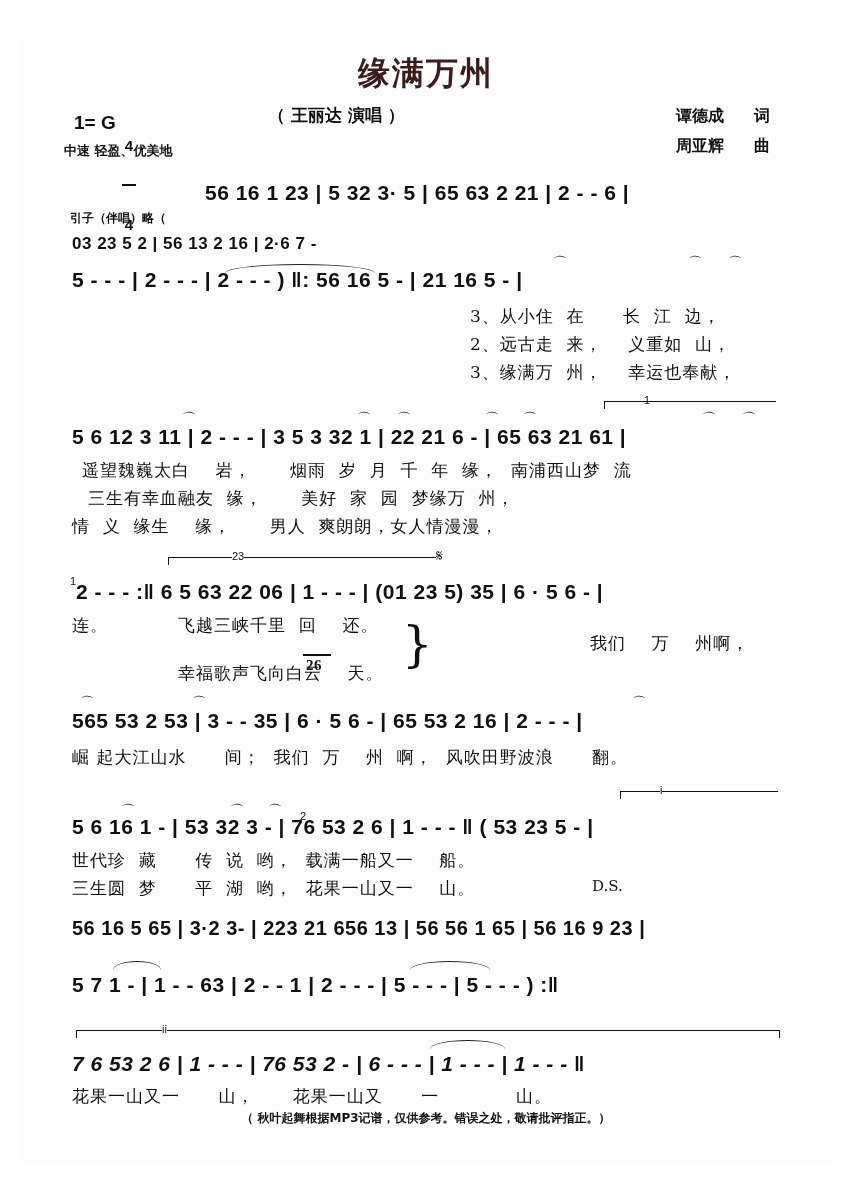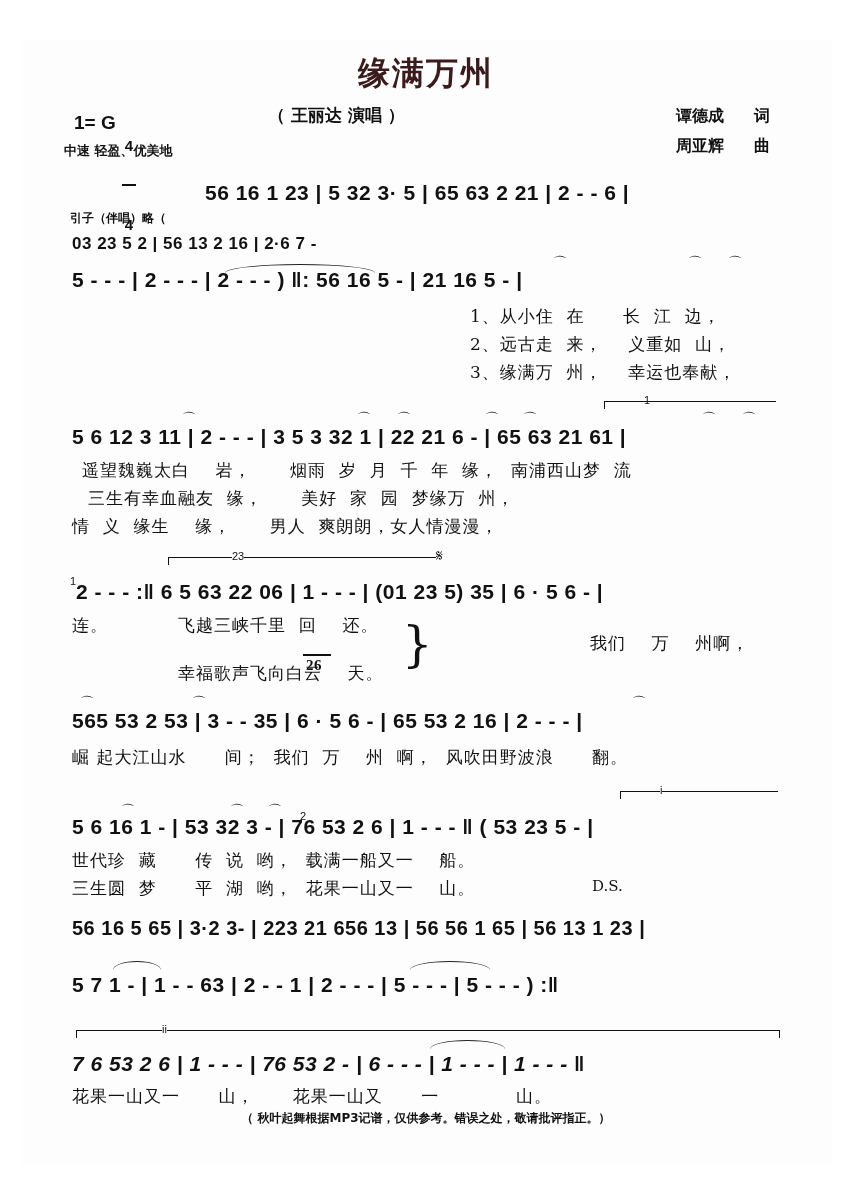--- a/index.html
+++ b/index.html
@@ -45,21 +45,21 @@
 
 <div class="abs intro-label">引子（伴唱）略（</div>
 <div class="abs notes" style="left:205px; top:181px;">56 16 1 23 | 5 32 3· 5 | 65 63 2 21 | 2 - - 6 |</div>
 
 <div class="abs notes" style="left:72px; top:234px; font-size:17px;">03 23 5 2 | 56 13 2 16 | 2·6 7 -</div>
 <div class="slur" style="left:225px; top:264px; width:150px;"></div>
 <div class="abs notes" style="left:72px; top:268px;">5 - - - | 2 - - - | 2 - - - ) ‖: 56 16 5 - | 21 16 5 - |</div>
 <div class="hat" style="left:553px; top:254px;">⌒</div>
 <div class="hat" style="left:688px; top:254px;">⌒</div>
 <div class="hat" style="left:728px; top:254px;">⌒</div>
-<div class="abs lyr" style="left:470px; top:305px;">1、从小住  在      长  江  边，</div>
+<div class="abs lyr" style="left:470px; top:305px;">3、从小住  在      长  江  边，</div>
 <div class="abs lyr" style="left:470px; top:333px;">2、远古走  来，    义重如  山，</div>
 <div class="abs lyr" style="left:470px; top:361px;">3、缘满万  州，    幸运也奉献，</div>
 
 <div class="hline" style="left:604px; top:401px; width:172px;"></div>
 <div class="vline" style="left:604px; top:401px; height:8px; width:1px;"></div>
 <div class="abs small" style="left:644px; top:394px;">1</div>
 <div class="hat" style="left:182px; top:410px;">⌒</div>
 <div class="hat" style="left:357px; top:410px;">⌒</div>
 <div class="hat" style="left:397px; top:410px;">⌒</div>
 <div class="hat" style="left:485px; top:410px;">⌒</div>
@@ -96,21 +96,21 @@
 <div class="abs small" style="left:660px; top:784px; background:#fdfdfd;">i</div>
 <div class="hat" style="left:121px; top:802px;">⌒</div>
 <div class="hat" style="left:230px; top:802px;">⌒</div>
 <div class="hat" style="left:268px; top:802px;">⌒</div>
 <div class="abs small" style="left:300px; top:810px;">2</div>
 <div class="abs notes" style="left:72px; top:815px;">5 6 16 1 - | 53 32 3 - | 76 53 2 6 | 1 - - - ‖ ( 53 23 5 - |</div>
 <div class="abs lyr" style="left:72px; top:849px;">世代珍  藏      传  说  哟，  载满一船又一    船。</div>
 <div class="abs lyr" style="left:72px; top:877px;">三生圆  梦      平  湖  哟，  花果一山又一    山。</div>
 <div class="abs" style="left:592px; top:877px; font-size:15px; font-family:'DejaVu Serif', serif;">D.S.</div>
 
-<div class="abs notes" style="left:72px; top:917px; font-size:20px;">56 16 5 65 | 3·2 3- | 223 21 656 13 | 56 56 1 65 | 56 13 1 23 |</div>
+<div class="abs notes" style="left:72px; top:917px; font-size:20px;">56 16 5 65 | 3·2 3- | 223 21 656 13 | 56 56 1 65 | 56 16 9 23 |</div>
 <div class="slur" style="left:113px; top:961px; width:48px;"></div>
 <div class="slur" style="left:410px; top:961px; width:80px;"></div>
 <div class="abs notes" style="left:72px; top:973px;">5 7 1 - | 1 - - 63 | 2 - - 1 | 2 - - - | 5 - - - | 5 - - - ) :‖</div>
 
 <div class="hline" style="left:76px; top:1030px; width:704px;"></div>
 <div class="vline" style="left:76px; top:1030px; height:8px; width:1px;"></div>
 <div class="vline" style="left:779px; top:1030px; height:8px; width:1px;"></div>
 <div class="abs small" style="left:162px; top:1023px; background:#fdfdfd;">ii</div>
 <div class="slur" style="left:430px; top:1040px; width:75px;"></div>
 <div class="abs notes" style="left:72px; top:1052px;font-style:italic;">7 6 53 2 6 | 1 - - - | 76 53 2 - | 6 - - - | 1 - - - | 1 - - - ‖</div>

